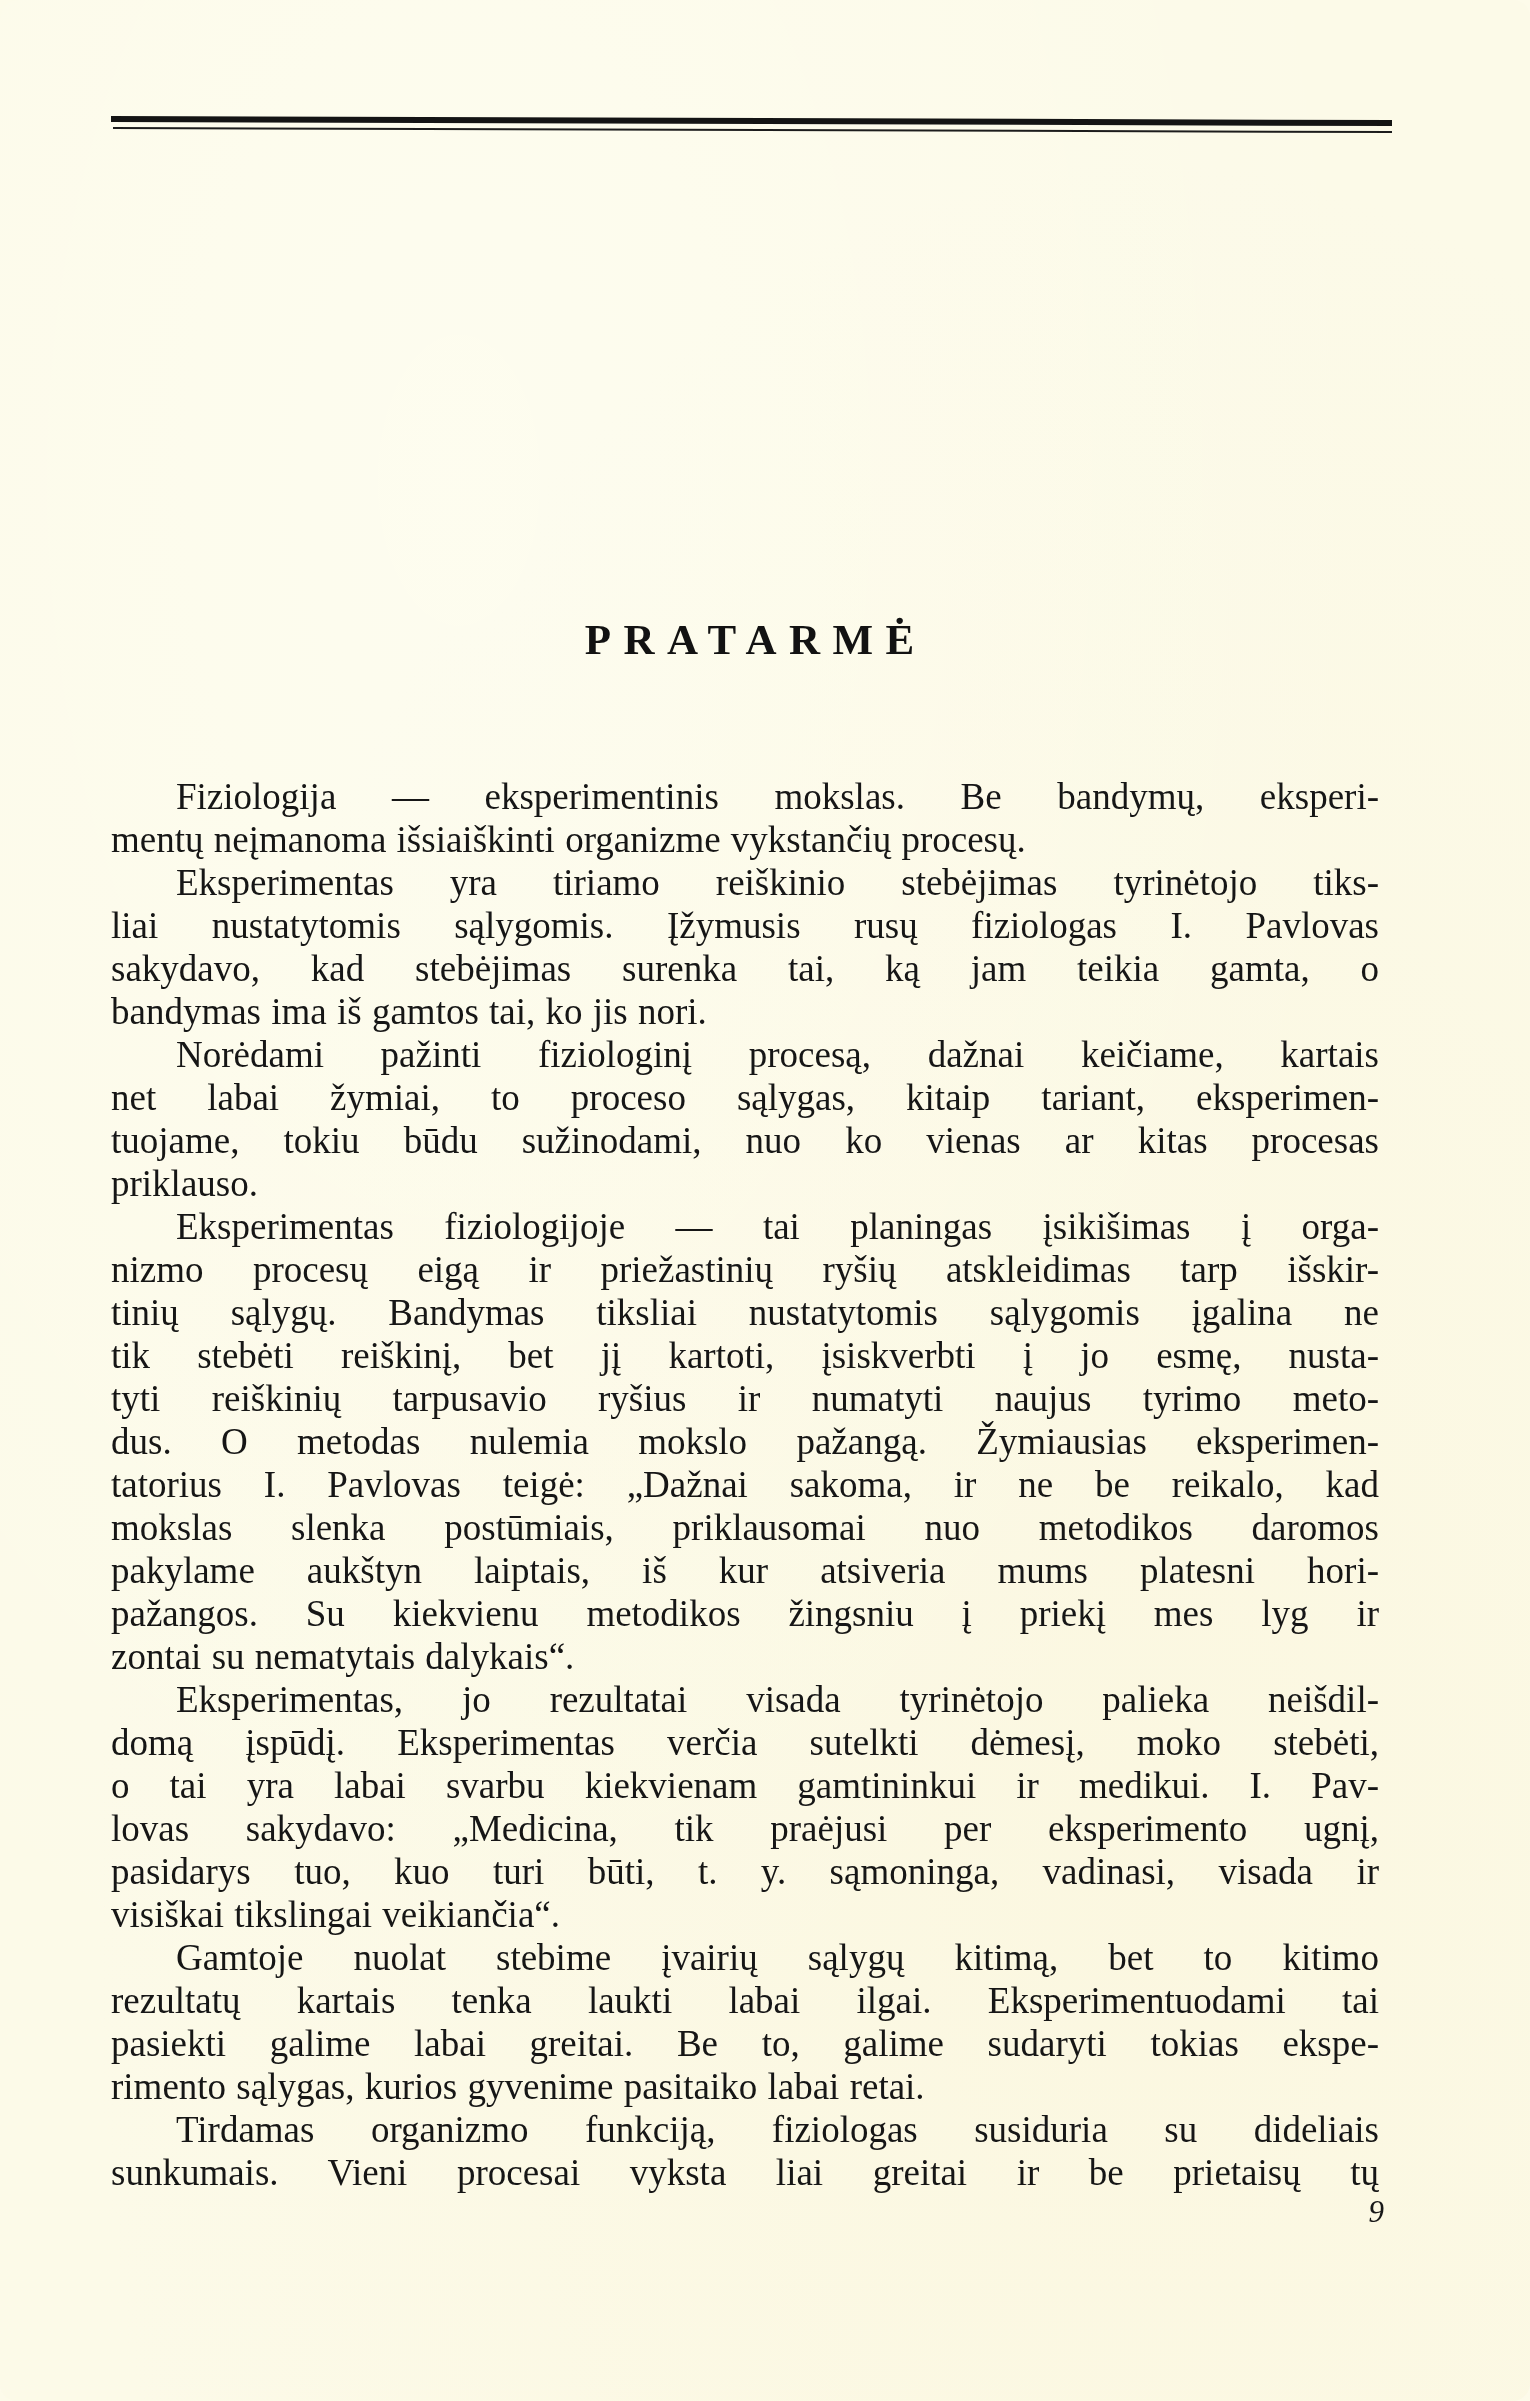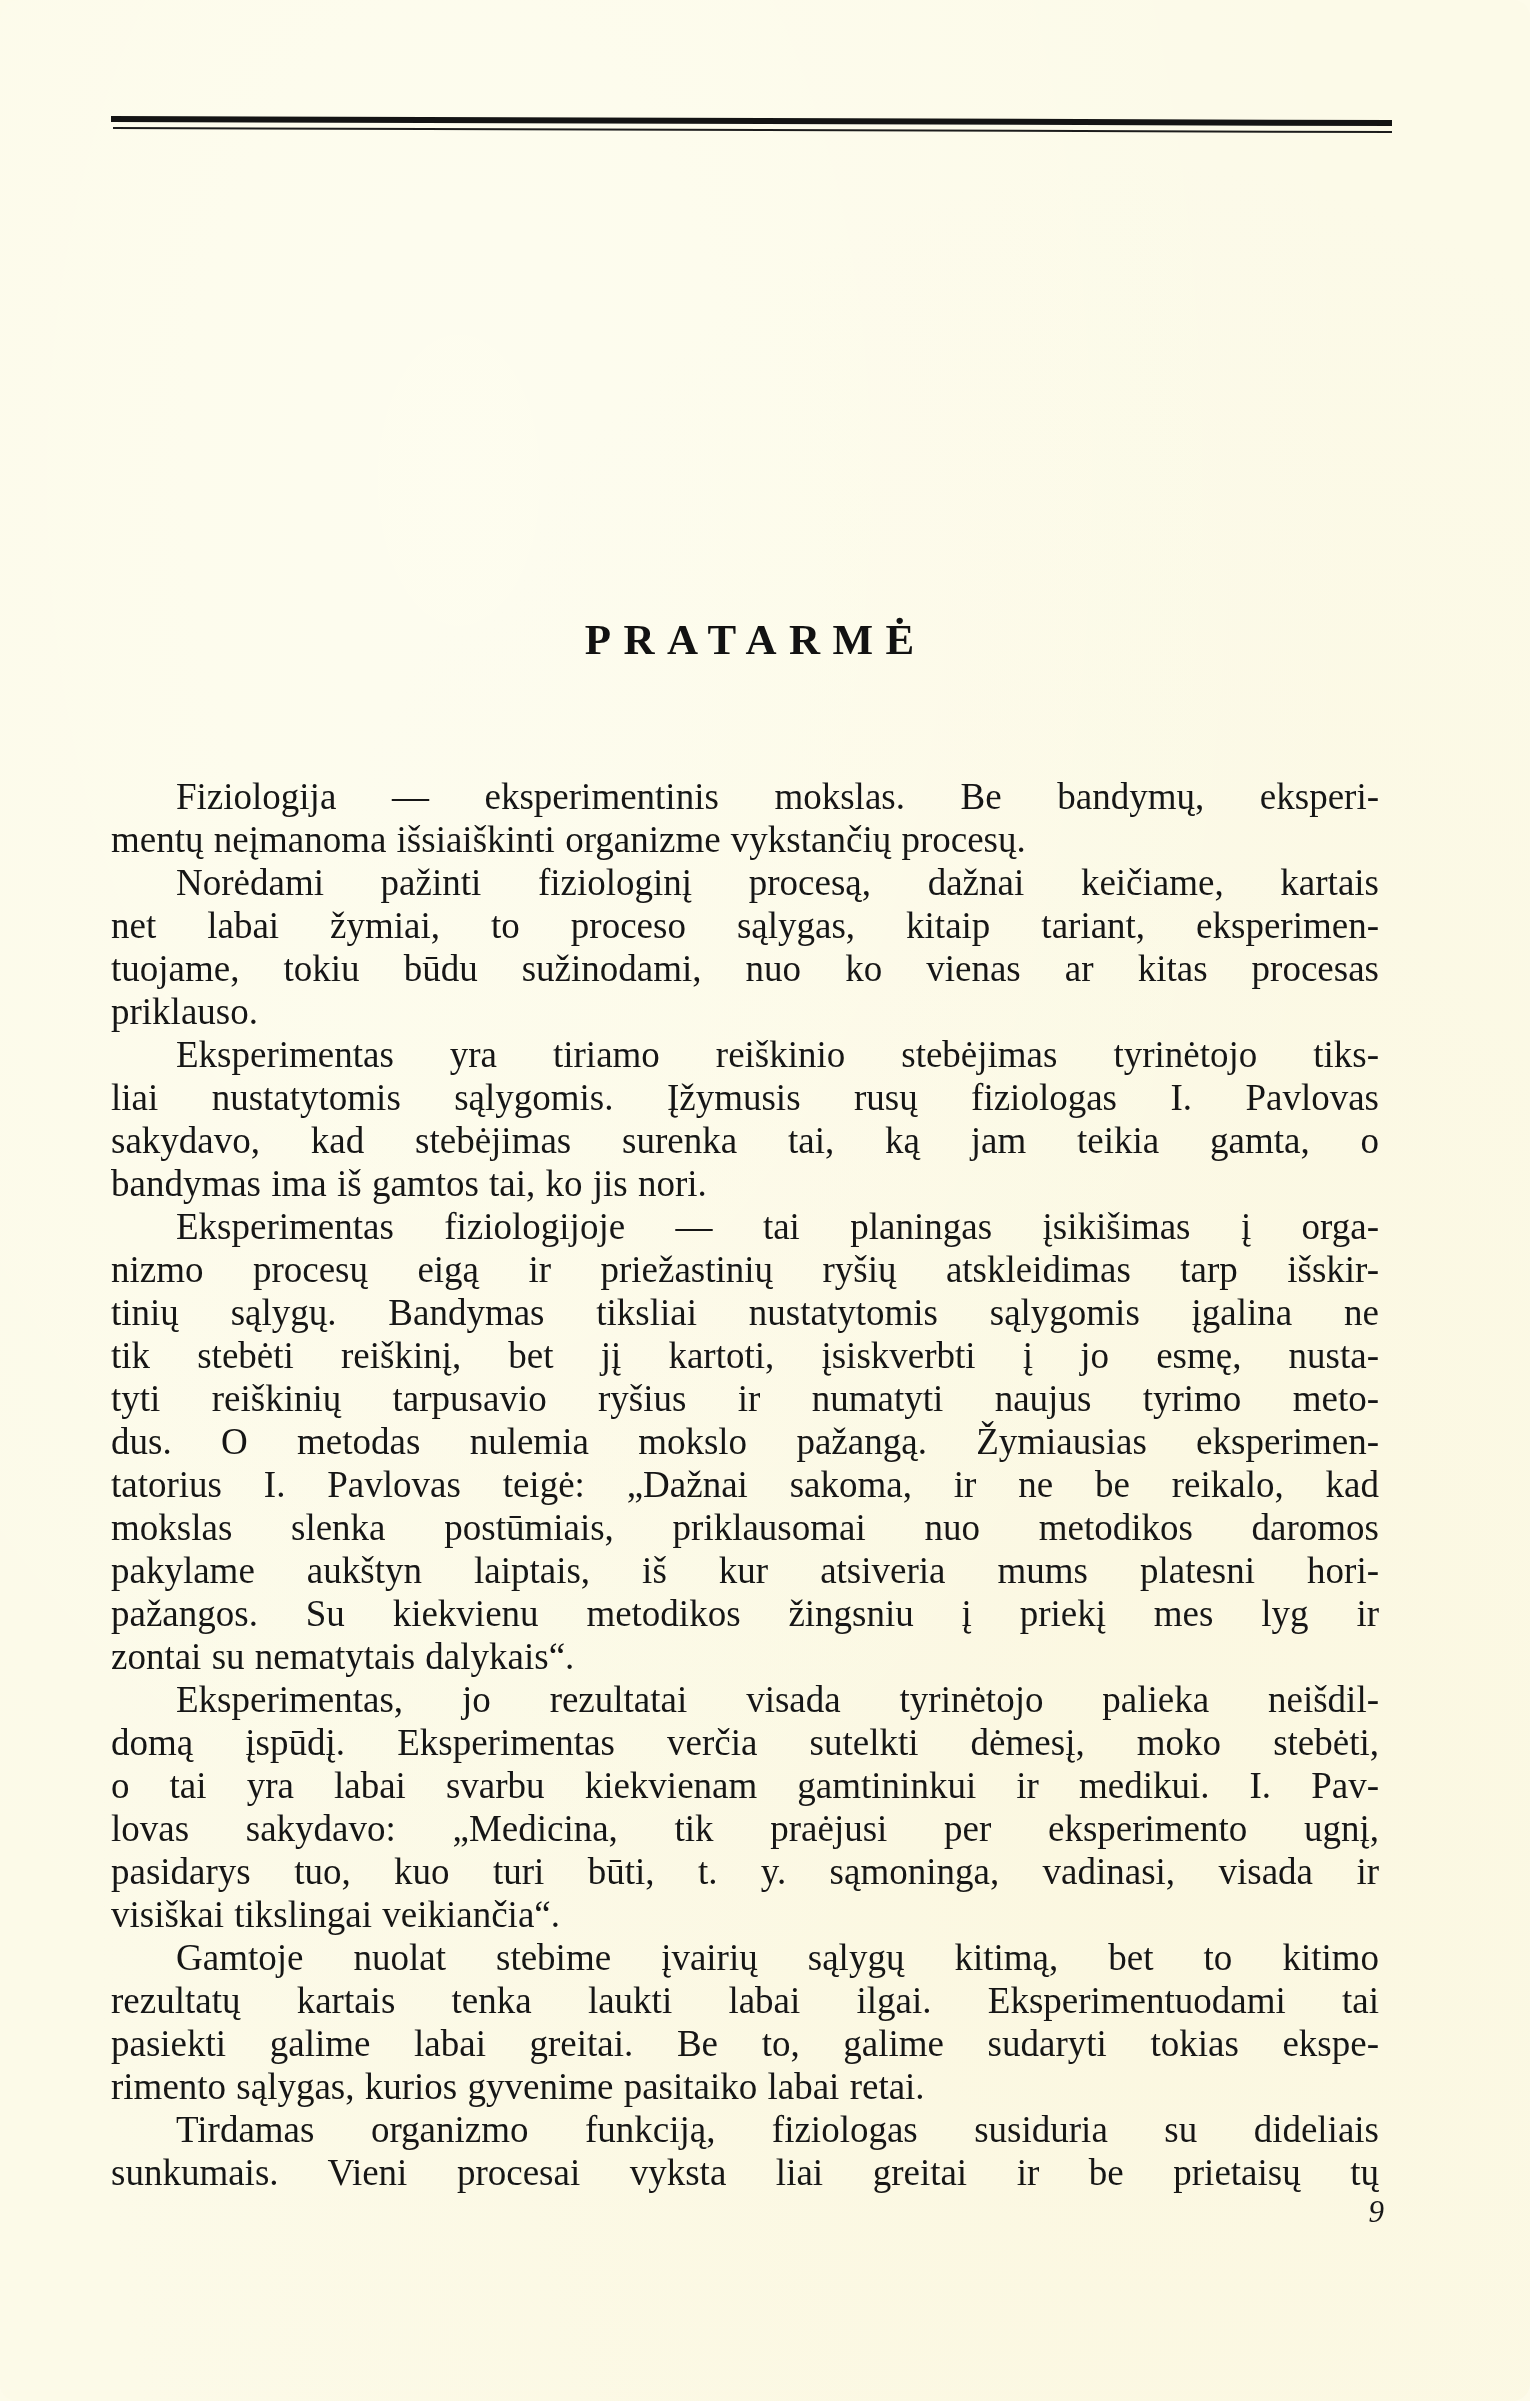--- a/index.html
+++ b/index.html
@@ -108,30 +108,30 @@
   <div class="rule-thin"></div>
 
   <div class="title">PRATARMĖ</div>
 
   <div class="body-text" id="body-text">
       <div class="paragraph">
         <div class="line indent">Fiziologija — eksperimentinis mokslas. Be bandymų, eksperi-</div>
         <div class="line last">mentų neįmanoma išsiaiškinti organizme vykstančių procesų.</div>
       </div>
       <div class="paragraph">
+        <div class="line indent">Eksperimentas yra tiriamo reiškinio stebėjimas tyrinėtojo tiks-</div>
+        <div class="line">liai nustatytomis sąlygomis. Įžymusis rusų fiziologas I. Pavlovas</div>
+        <div class="line">sakydavo, kad stebėjimas surenka tai, ką jam teikia gamta, o</div>
+        <div class="line last">bandymas ima iš gamtos tai, ko jis nori.</div>
+      </div>
+      <div class="paragraph">
         <div class="line indent">Norėdami pažinti fiziologinį procesą, dažnai keičiame, kartais</div>
         <div class="line">net labai žymiai, to proceso sąlygas, kitaip tariant, eksperimen-</div>
         <div class="line">tuojame, tokiu būdu sužinodami, nuo ko vienas ar kitas procesas</div>
         <div class="line last">priklauso.</div>
-      </div>
-      <div class="paragraph">
-        <div class="line indent">Eksperimentas yra tiriamo reiškinio stebėjimas tyrinėtojo tiks-</div>
-        <div class="line">liai nustatytomis sąlygomis. Įžymusis rusų fiziologas I. Pavlovas</div>
-        <div class="line">sakydavo, kad stebėjimas surenka tai, ką jam teikia gamta, o</div>
-        <div class="line last">bandymas ima iš gamtos tai, ko jis nori.</div>
       </div>
       <div class="paragraph">
         <div class="line indent">Eksperimentas fiziologijoje — tai planingas įsikišimas į orga-</div>
         <div class="line">nizmo procesų eigą ir priežastinių ryšių atskleidimas tarp išskir-</div>
         <div class="line">tinių sąlygų. Bandymas tiksliai nustatytomis sąlygomis įgalina ne</div>
         <div class="line">tik stebėti reiškinį, bet jį kartoti, įsiskverbti į jo esmę, nusta-</div>
         <div class="line">tyti reiškinių tarpusavio ryšius ir numatyti naujus tyrimo meto-</div>
         <div class="line">dus. O metodas nulemia mokslo pažangą. Žymiausias eksperimen-</div>
         <div class="line">tatorius I. Pavlovas teigė: „Dažnai sakoma, ir ne be reikalo, kad</div>
         <div class="line">mokslas slenka postūmiais, priklausomai nuo metodikos daromos</div>

